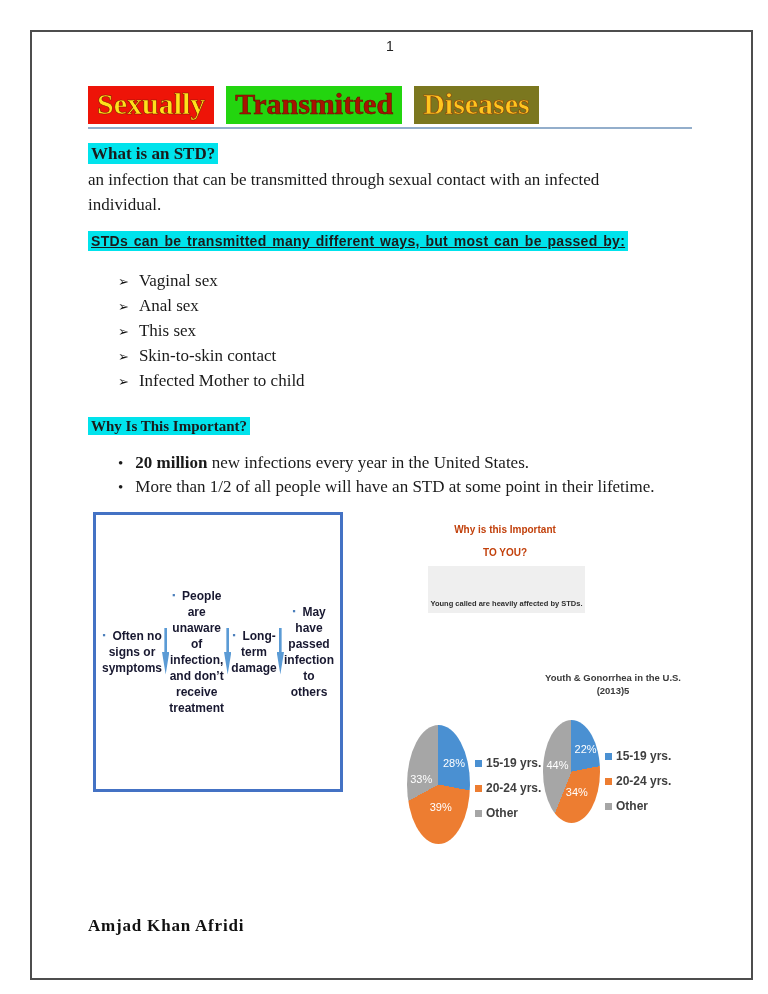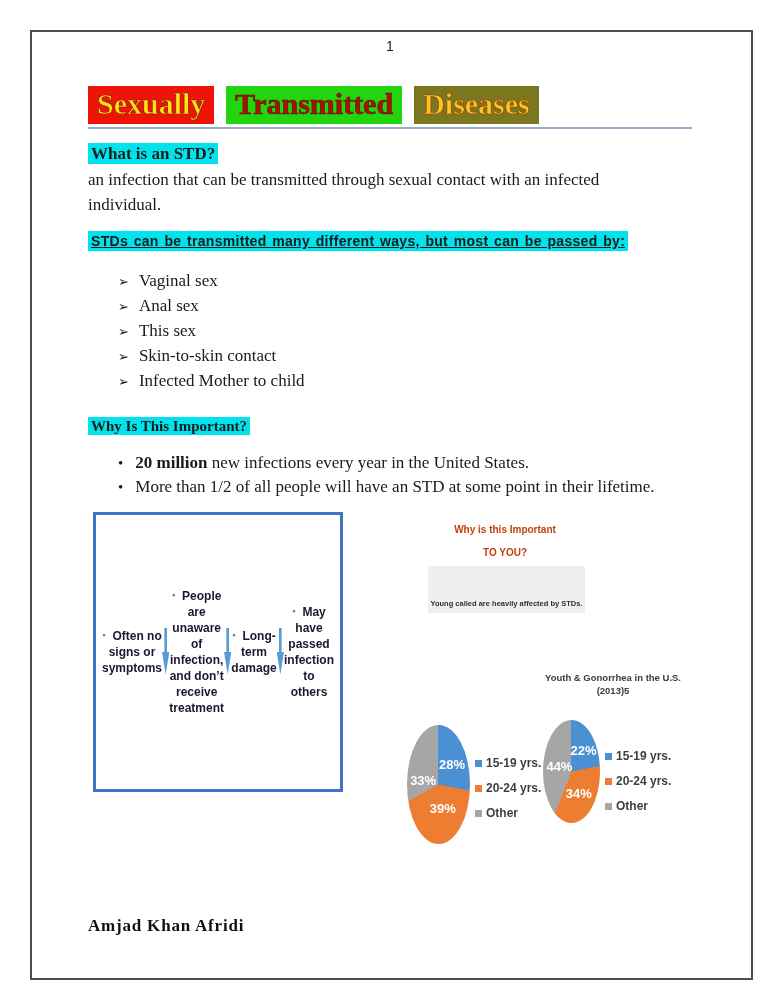--- a/index.html
+++ b/index.html
@@ -48,21 +48,21 @@
   .info-box { position:absolute; left:340px; top:56px; width:157px; height:47px; background:var(--graybox,#efefef); }
   .info-caption { position:absolute; bottom:5px; left:0; width:100%; text-align:center; font-size:7.5px; font-weight:bold; color:#2f2f2f; }
 
   .chart-title { position:absolute; text-align:center; font-size:9.5px; font-weight:bold; color:#3a3a3a; line-height:13px; }
   .ct1 { left:308px; top:169px; width:130px; }
   .ct2 { left:455px; top:161px; width:140px; }
 
   .pie { position:absolute; border-radius:50%; }
   .pie1 { left:319px; top:215px; width:63px; height:119px; }
   .pie2 { left:455px; top:210px; width:57px; height:103px; }
-  .pie-label { position:absolute; font-size:13px; font-weight:bold; color:#ffffff; }
+  .pie-label { position:absolute; font-size:11px; font-weight:normal; color:#ffffff; }
 
   .legend { position:absolute; }
   .lg1 { left:387px; top:246px; }
   .lg2 { left:517px; top:239px; }
   .legend-row { display:flex; align-items:center; margin-bottom:11px; }
   .legend-swatch { width:7px; height:7px; margin-right:4px; flex:0 0 auto; }
   .legend-label { font-size:12px; font-weight:bold; color:#3f3f3f; white-space:nowrap; }
 
   .footer { margin-top:45px; font-size:17px; font-weight:bold; letter-spacing:.8px; color:#111; }
 </style>

